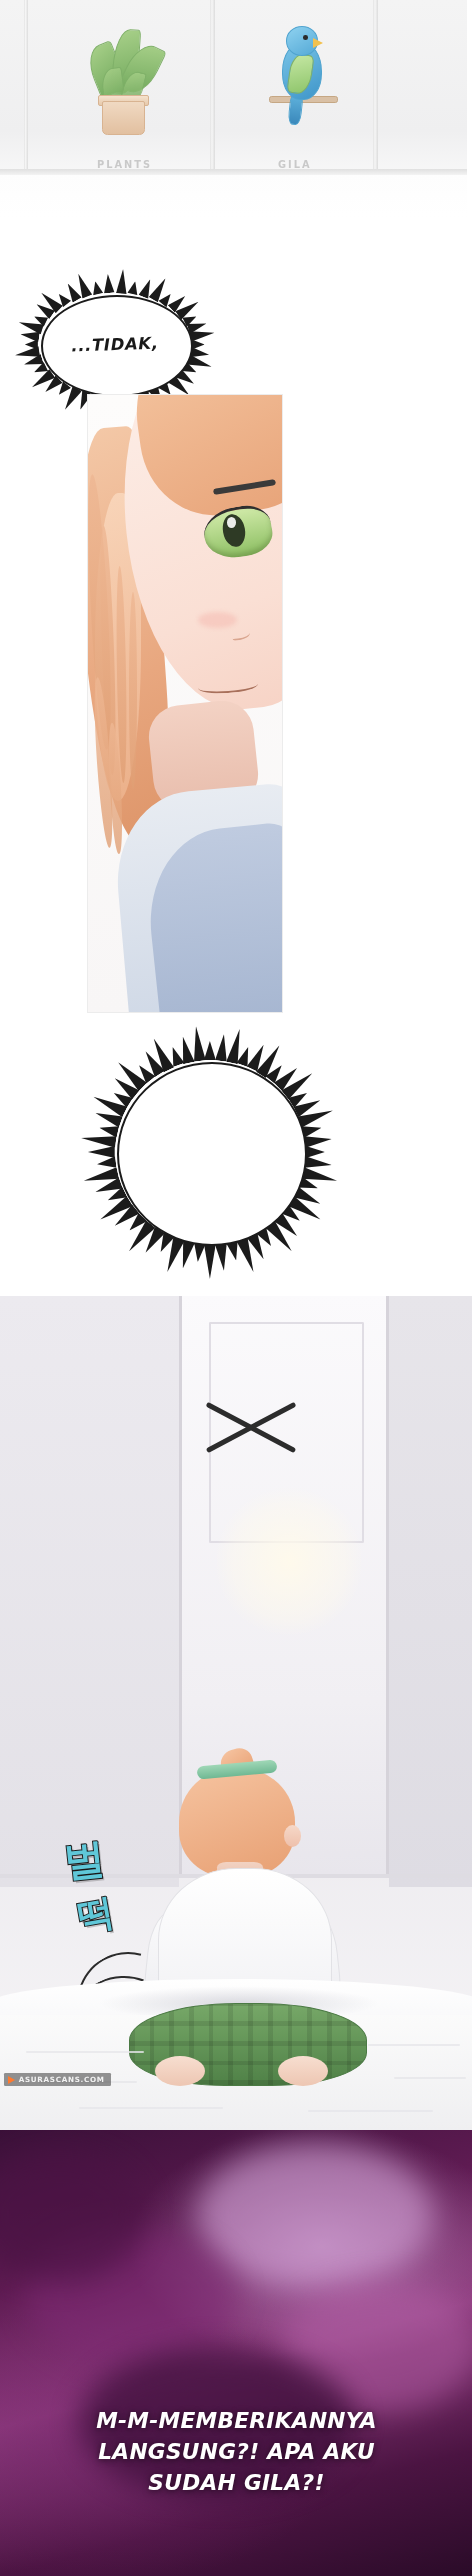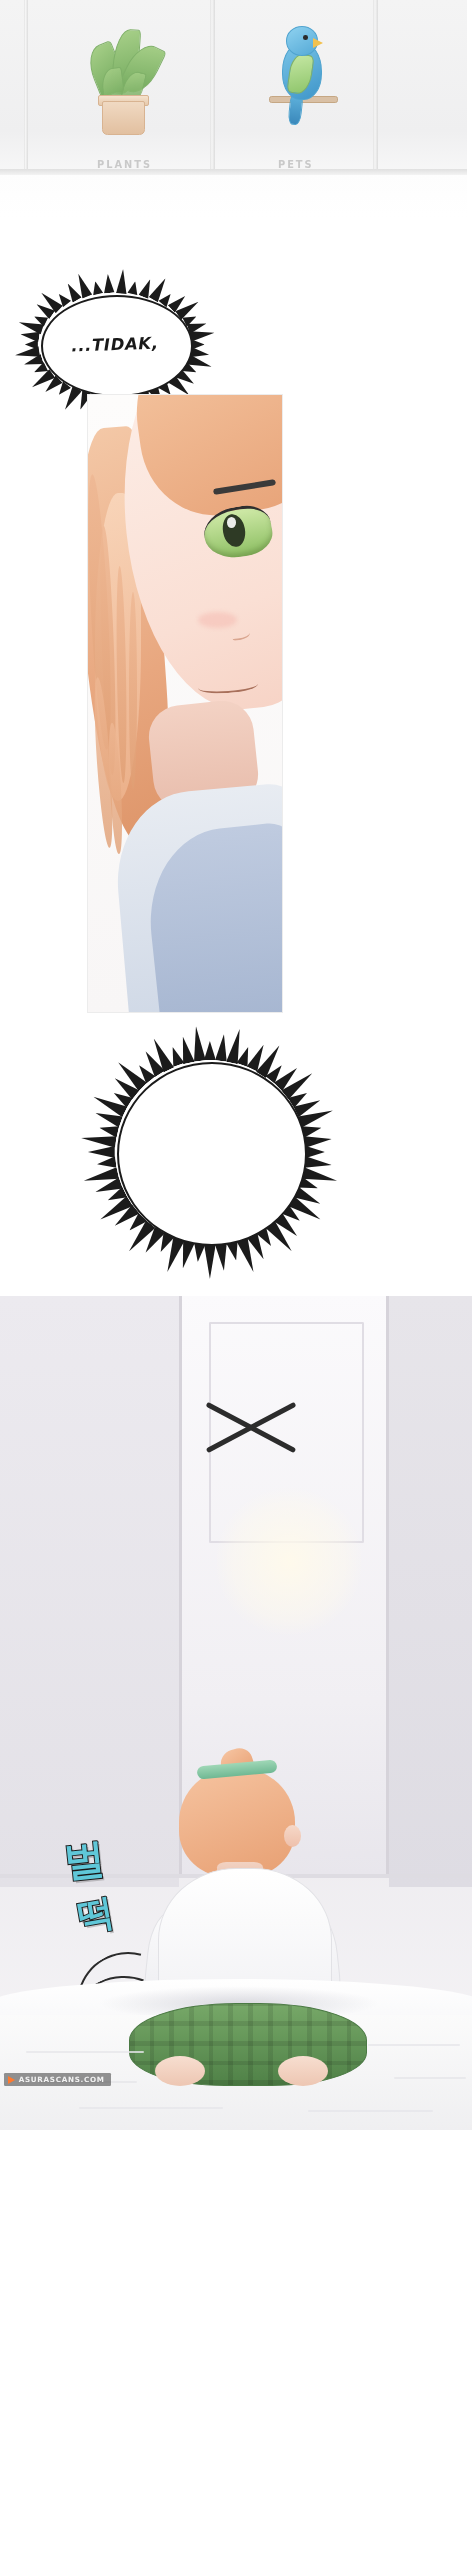--- a/index.html
+++ b/index.html
@@ -511,21 +511,21 @@
       <div class="parrot-body"></div>
       <div class="parrot-wing"></div>
       <div class="parrot-head"></div>
       <div class="parrot-eye"></div>
       <div class="parrot-beak"></div>
     </div>
 
     <div class="shelf-base"></div>
     <div class="shelf-bottom-fade"></div>
     <div class="shelf-label plants">PLANTS</div>
-    <div class="shelf-label pets">PETS</div>
+    <div class="shelf-label pets">GILA</div>
   </div>
 
   <div class="burst-a">
     <div id="spikes-a">
         <div class="spike" style="width: 10.5px; height: 13.4px; left: 166px; top: 57px; clip-path: polygon(50% 0%, 100% 100%, 0% 100%); transform: rotate(90deg); transform-origin: 50% 100%;"></div>
         <div class="spike" style="width: 10.5px; height: 19px; left: 165px; top: 59px; clip-path: polygon(50% 0%, 100% 100%, 0% 100%); transform: rotate(98.5714deg); transform-origin: 50% 100%;"></div>
         <div class="spike" style="width: 10.5px; height: 24.5px; left: 163px; top: 61px; clip-path: polygon(50% 0%, 100% 100%, 0% 100%); transform: rotate(107.143deg); transform-origin: 50% 100%;"></div>
         <div class="spike" style="width: 10.5px; height: 13.4px; left: 159px; top: 79px; clip-path: polygon(50% 0%, 100% 100%, 0% 100%); transform: rotate(115.714deg); transform-origin: 50% 100%;"></div>
         <div class="spike" style="width: 10.5px; height: 19px; left: 153px; top: 80px; clip-path: polygon(50% 0%, 100% 100%, 0% 100%); transform: rotate(124.286deg); transform-origin: 50% 100%;"></div>
         <div class="spike" style="width: 10.5px; height: 24.5px; left: 146px; top: 80px; clip-path: polygon(50% 0%, 100% 100%, 0% 100%); transform: rotate(132.857deg); transform-origin: 50% 100%;"></div>
@@ -701,15 +701,23 @@
 
     <div class="sfx s1">벌</div>
     <div class="sfx s2">떡</div>
   </div>
 
   <div class="watermark">
     <div class="wm-tri"></div>
     <div class="wm-text">ASURASCANS.COM</div>
   </div>
 
+  <div class="panel-purple">
+    <div class="swirl sw1"></div>
+    <div class="swirl sw2"></div>
+    <div class="swirl sw3"></div>
+    <div class="swirl sw4"></div>
+    <div class="swirl sw5"></div>
+    <div class="purple-text"><span id="purple-lines">M-M-MEMBERIKANNYA<br>LANGSUNG?! APA AKU<br>SUDAH GILA?!</span></div>
+  </div>
 
 </div>
 
 
 </body></html>

